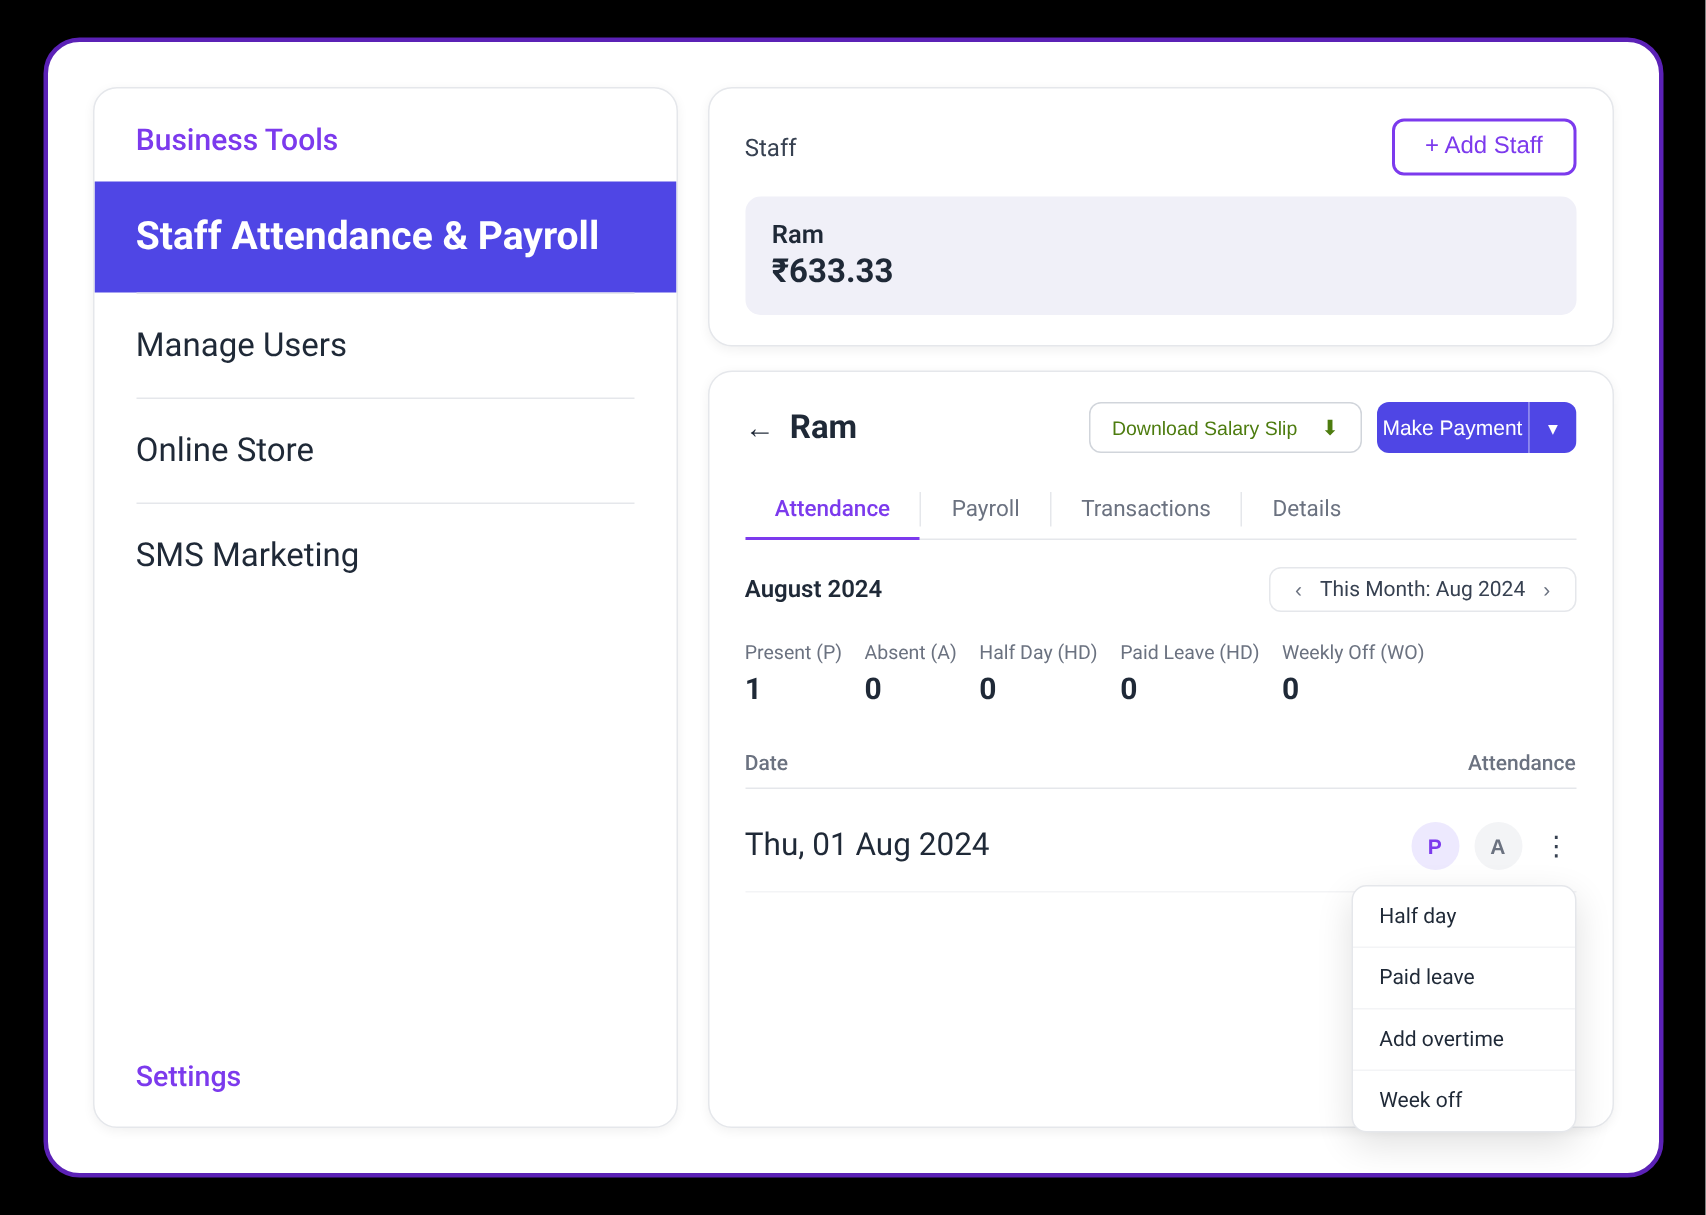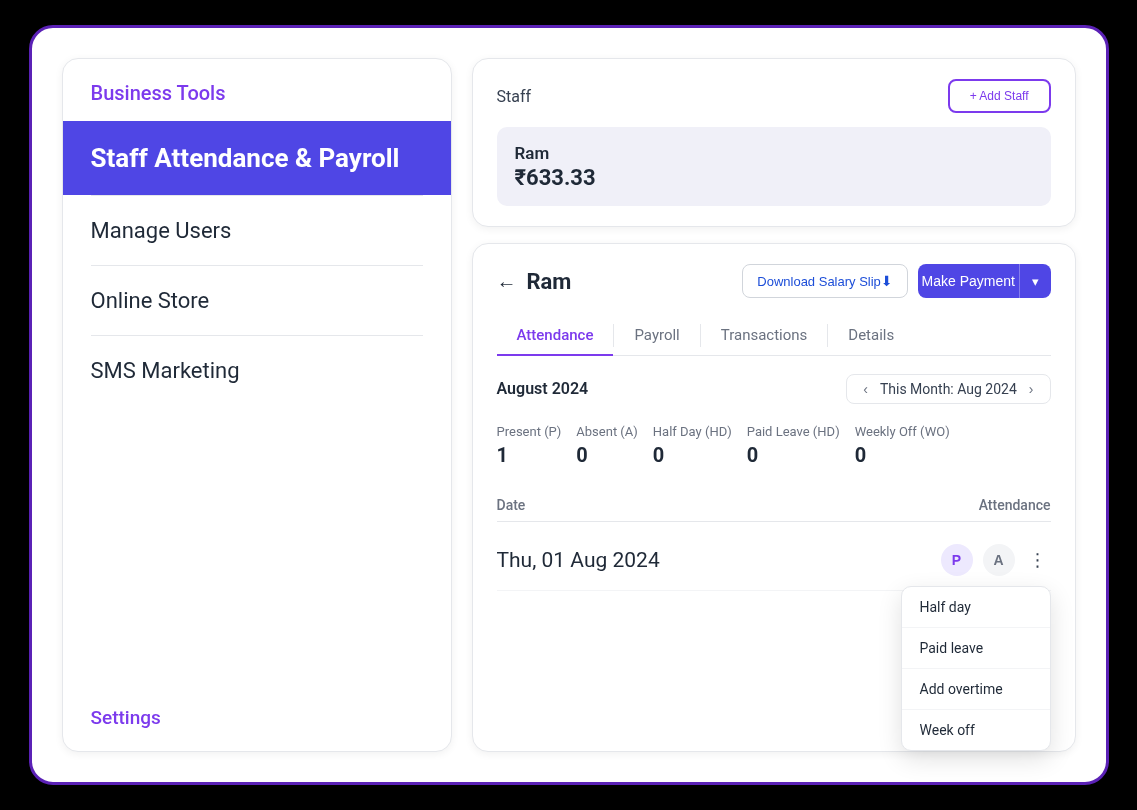--- a/index.html
+++ b/index.html
@@ -96,21 +96,21 @@
     .staff-label {
       font-size: 16px;
       color: #374151;
     }
     .add-staff-btn {
       border: 2px solid #7c3aed;
       border-radius: 8px;
       color: #7c3aed;
       background: #fff;
       padding: 8px 20px;
-      font-size: 12px;
+      font-size: 16px;
       font-weight: 500;
       cursor: pointer;
     }
     .staff-row {
       background: #f0f0f8;
       border-radius: 10px;
       padding: 16px 18px;
     }
     .staff-name { font-size: 17px; font-weight: 600; color: #1f2937; }
     .staff-amount { font-size: 22px; font-weight: 700; color: #1f2937; margin-top: 2px; }
@@ -142,27 +142,27 @@
     .back-arrow { font-size: 20px; color: #1f2937; cursor: pointer; }
     .header-actions {
       display: flex;
       align-items: center;
       gap: 10px;
     }
     .download-btn {
       border: 1.5px solid #d1d5db;
       border-radius: 8px;
       background: #fff;
-      color: #1d4ed8;
+      color: #4d7c0f;
       font-size: 13px;
       padding: 8px 14px;
       cursor: pointer;
       display: flex;
       align-items: center;
-      gap: 0;
+      gap: 16px;
     }
     .make-payment-group {
       display: flex;
       align-items: stretch;
       border-radius: 8px;
       overflow: hidden;
     }
     .make-payment-btn {
       background: #4f46e5;
       color: #fff;

